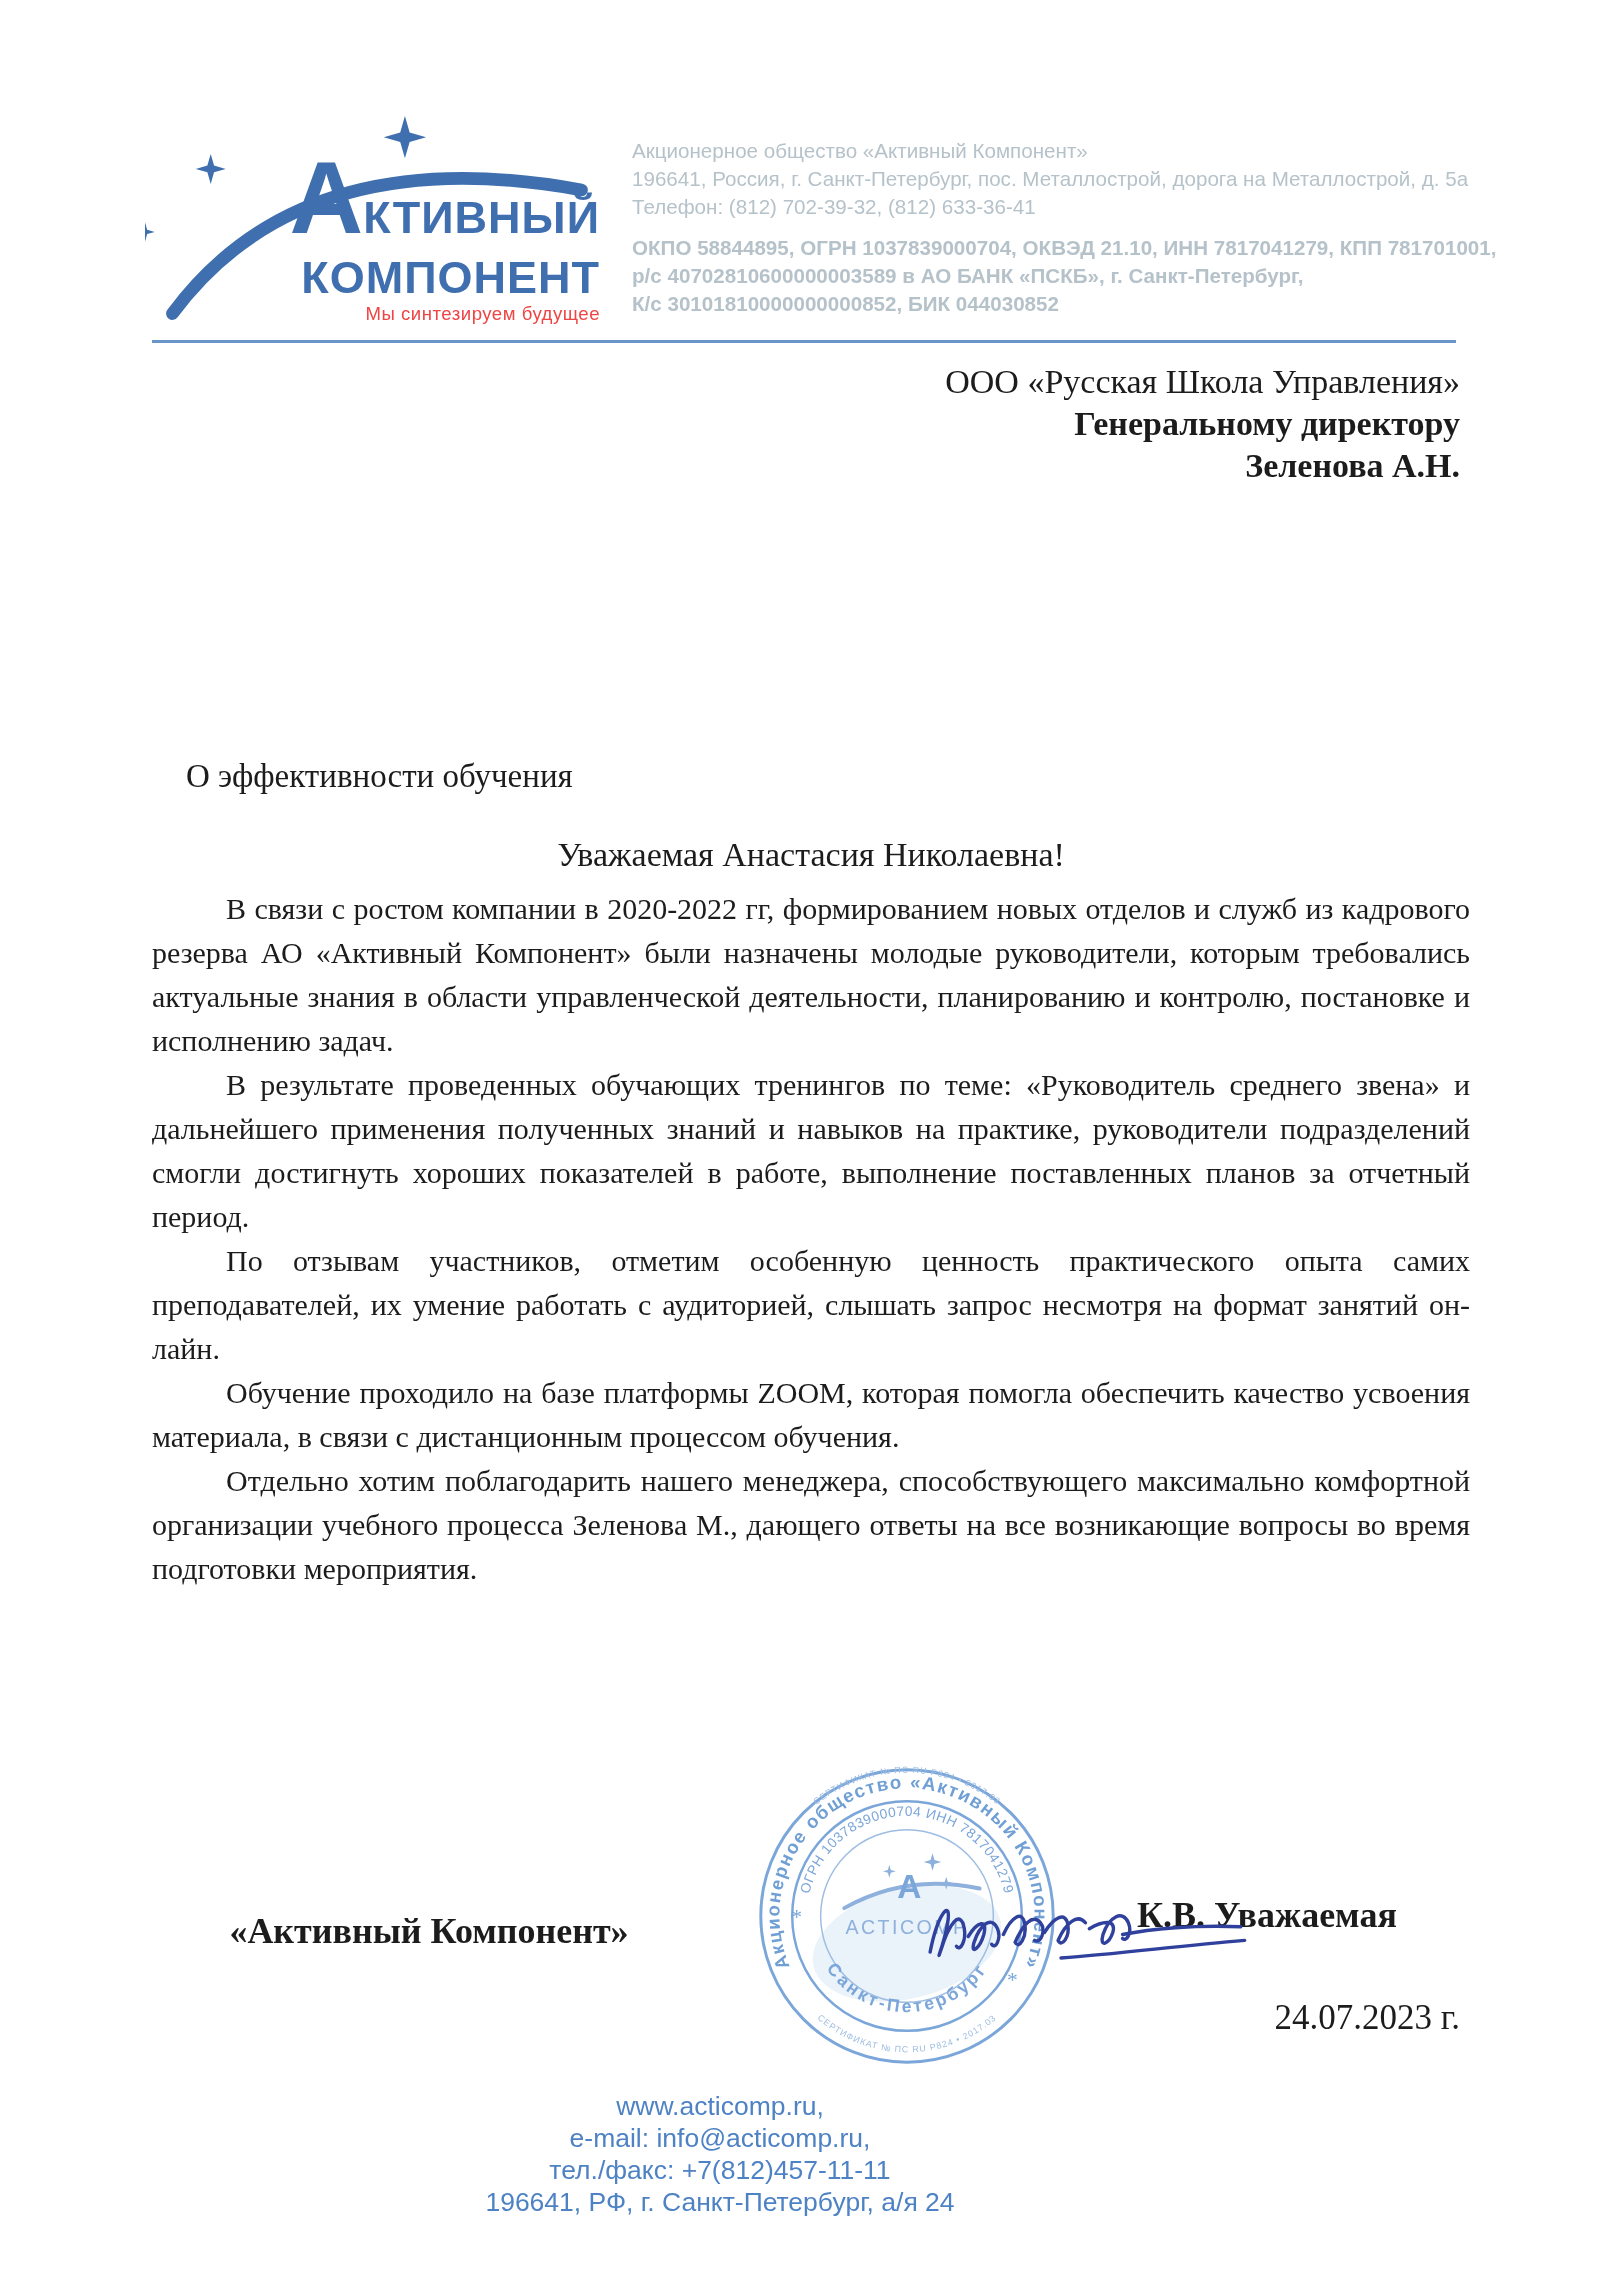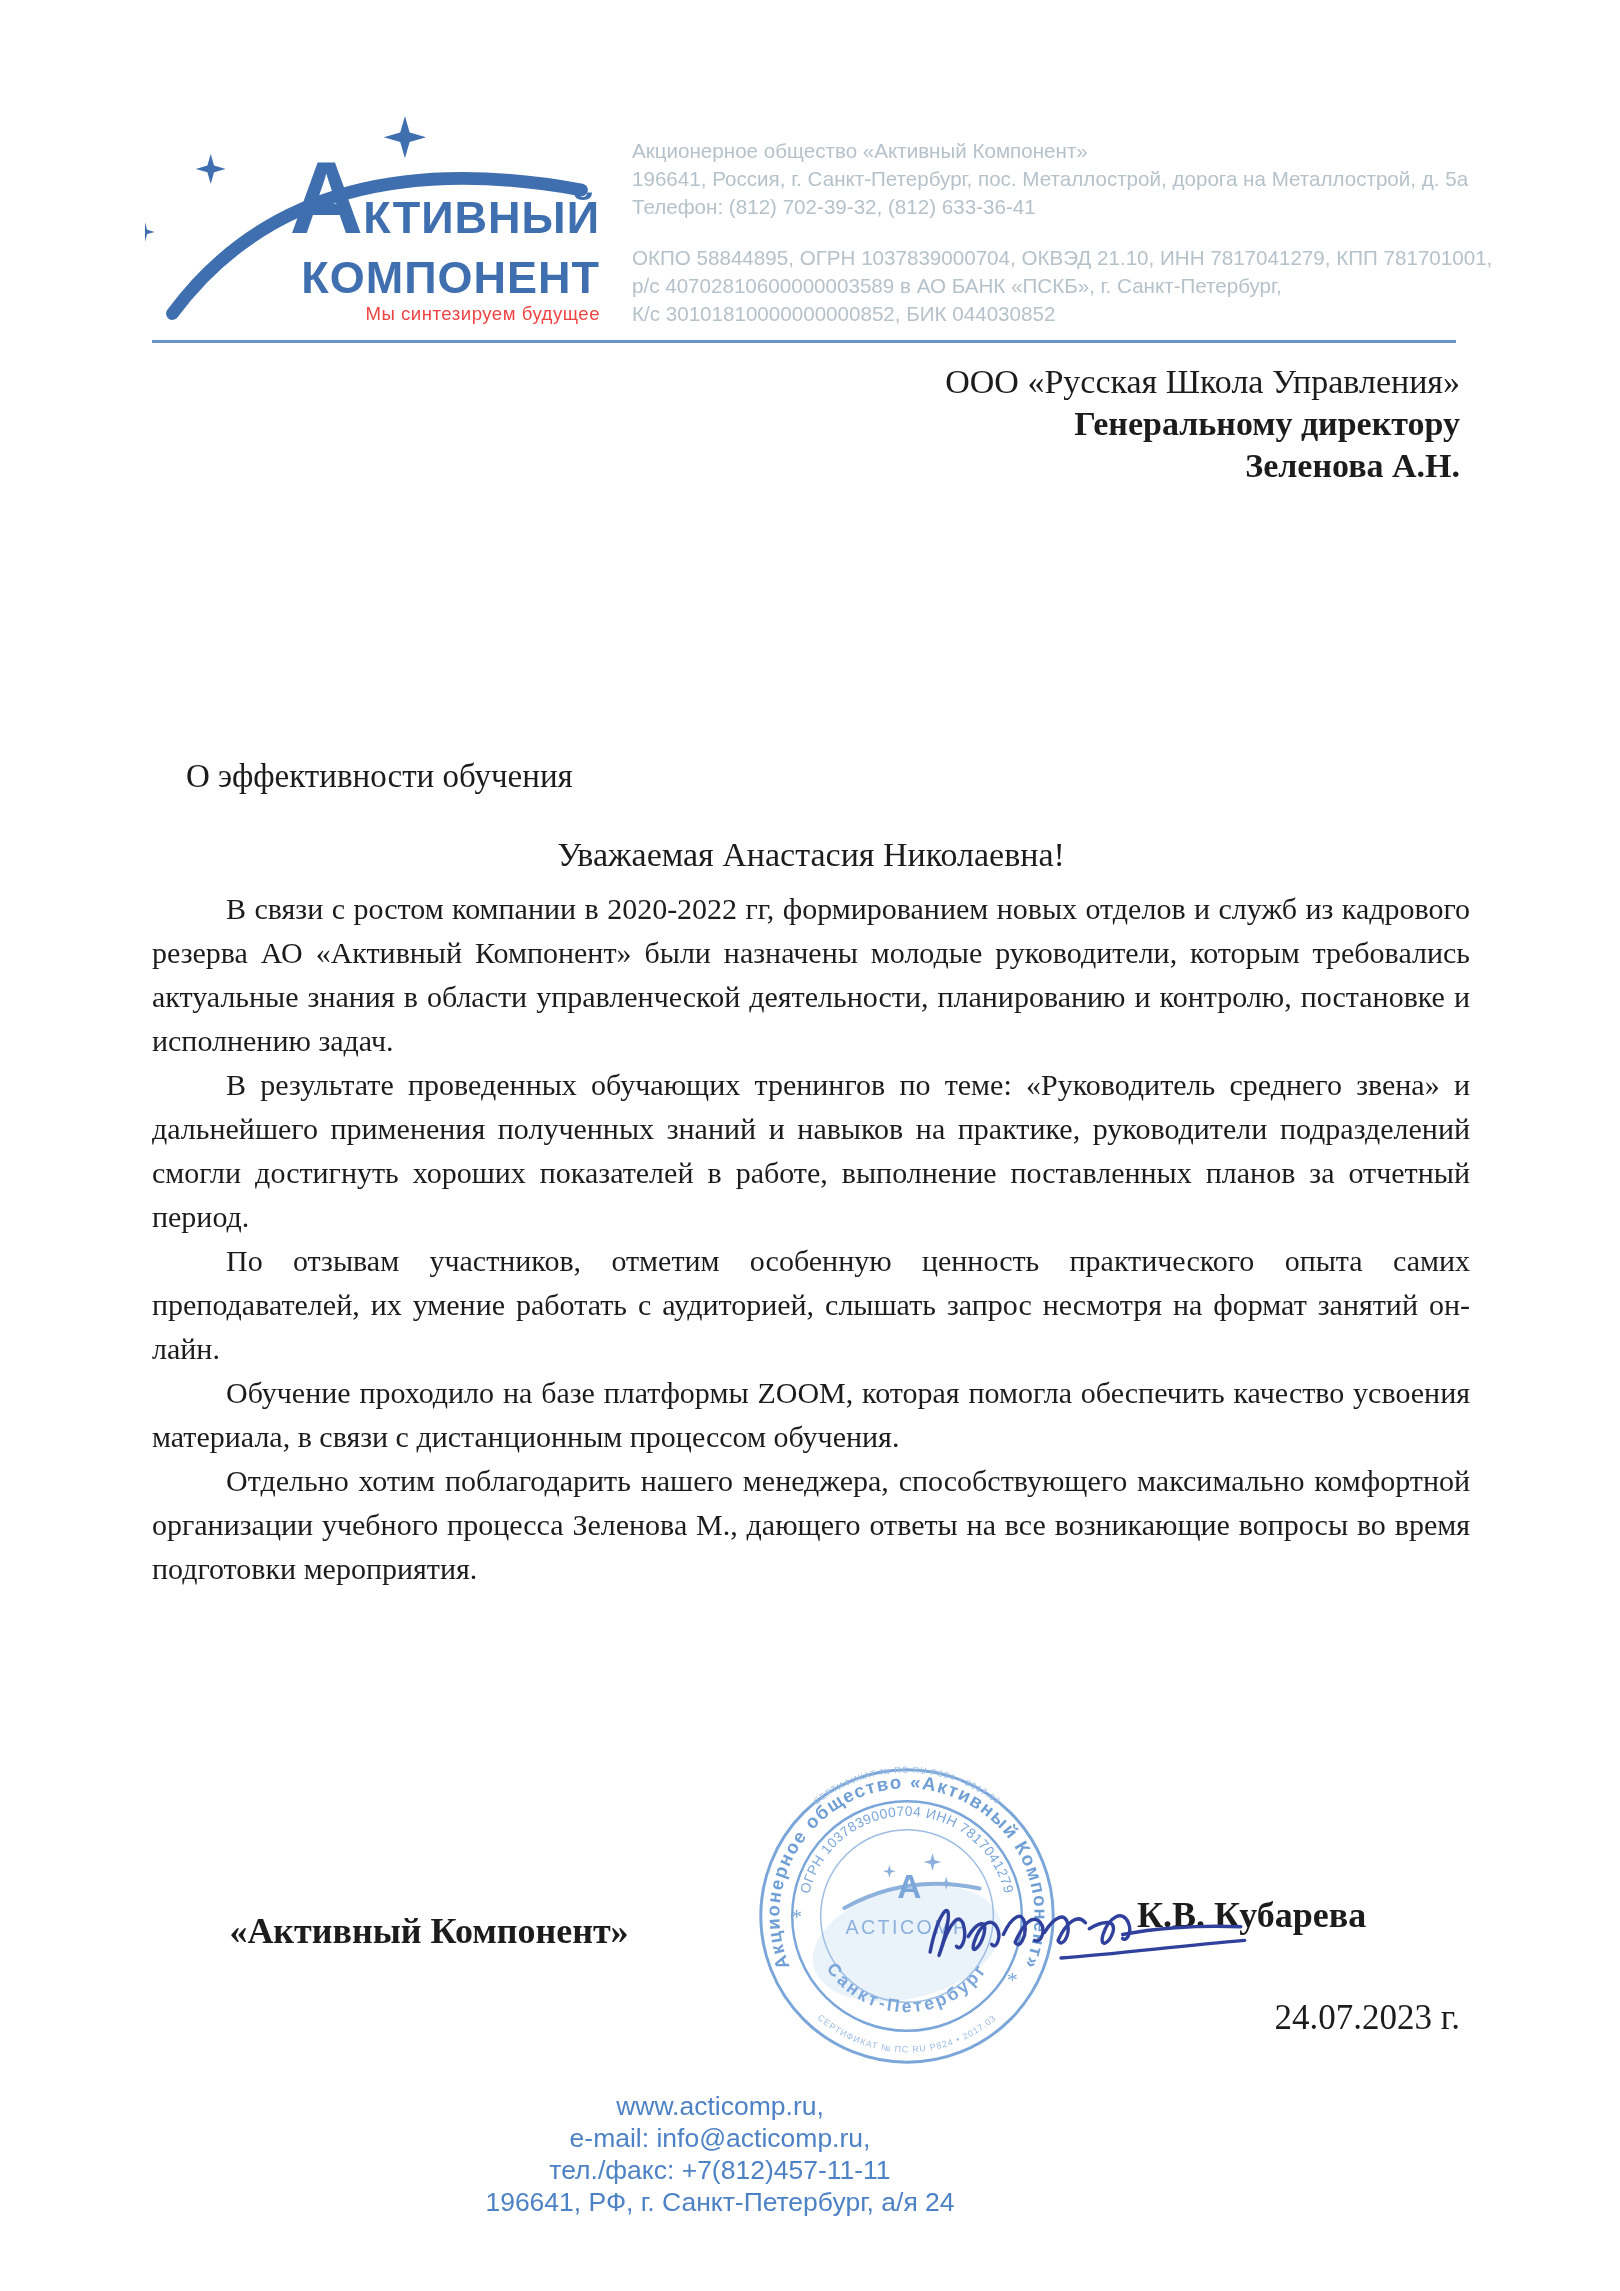--- a/index.html
+++ b/index.html
@@ -24,21 +24,21 @@
   .logo-line2{font-size:45px;letter-spacing:1px;text-transform:uppercase;white-space:nowrap;margin-top:5.9px;text-align:right;}
   .logo-tagline{
     font-size:18.6px;font-weight:500;letter-spacing:0.5px;
     margin-top:5px;text-align:right;color:#ef4444;
   }
   .head-info{
     position:absolute;left:632px;top:137px;width:902px;
     font-family:"Liberation Sans", sans-serif;
     font-size:20.6px;line-height:28px;color:#b6c2ca;
   }
-  .head-info .grp2{margin-top:23px;}
+  .head-info .grp2{margin-top:13px;font-weight:bold;}
   .rule{
     position:absolute;left:152px;top:340px;width:1304px;height:2.9px;
     background:#4f83bf;opacity:.85;
   }
   
   .recipient{
     position:absolute;right:160px;top:361px;
     text-align:right;font-size:34px;line-height:42px;
   }
   .recipient .bold{font-weight:bold;}
@@ -171,21 +171,21 @@
       <path d="M14 82 C 22 42 36 26 32 52 C 29 70 19 97 25 80 C 33 54 45 36 49 58 C 51 70 45 82 41 76"></path>
       <path d="M53 66 C 63 50 73 48 69 64 C 65 78 55 86 59 72 C 65 54 77 44 83 58 C 87 68 81 80 77 74"></path>
       <path d="M89 64 C 97 46 109 38 111 54 C 113 66 105 80 101 72 C 109 54 119 42 127 52 C 133 60 127 74 121 70"></path>
       <path d="M131 62 C 141 46 153 40 155 54 C 157 66 149 78 145 70 C 153 52 165 42 173 52"></path>
       <path d="M177 58 C 191 50 205 48 201 62 C 197 74 187 78 191 64 C 197 46 211 38 217 52 C 221 62 215 72 211 68"></path>
       <path d="M211 64 C 240 58 285 54 332 56"></path>
       <path d="M148 88 C 205 84 265 76 336 70"></path>
     </g>
   </svg>
 
-  <div class="sign-name">К.В. Кубарева</div>
+  <div class="sign-name">К.В. Уважаемая</div>
   <div class="sign-date">24.07.2023 г.</div>
 
   <div class="footer">
     <div>www.acticomp.ru,</div>
     <div>e-mail: info@acticomp.ru,</div>
     <div>тел./факс: +7(812)457-11-11</div>
     <div>196641, РФ, г. Санкт-Петербург, а/я 24</div>
   </div>
 
 </div>

